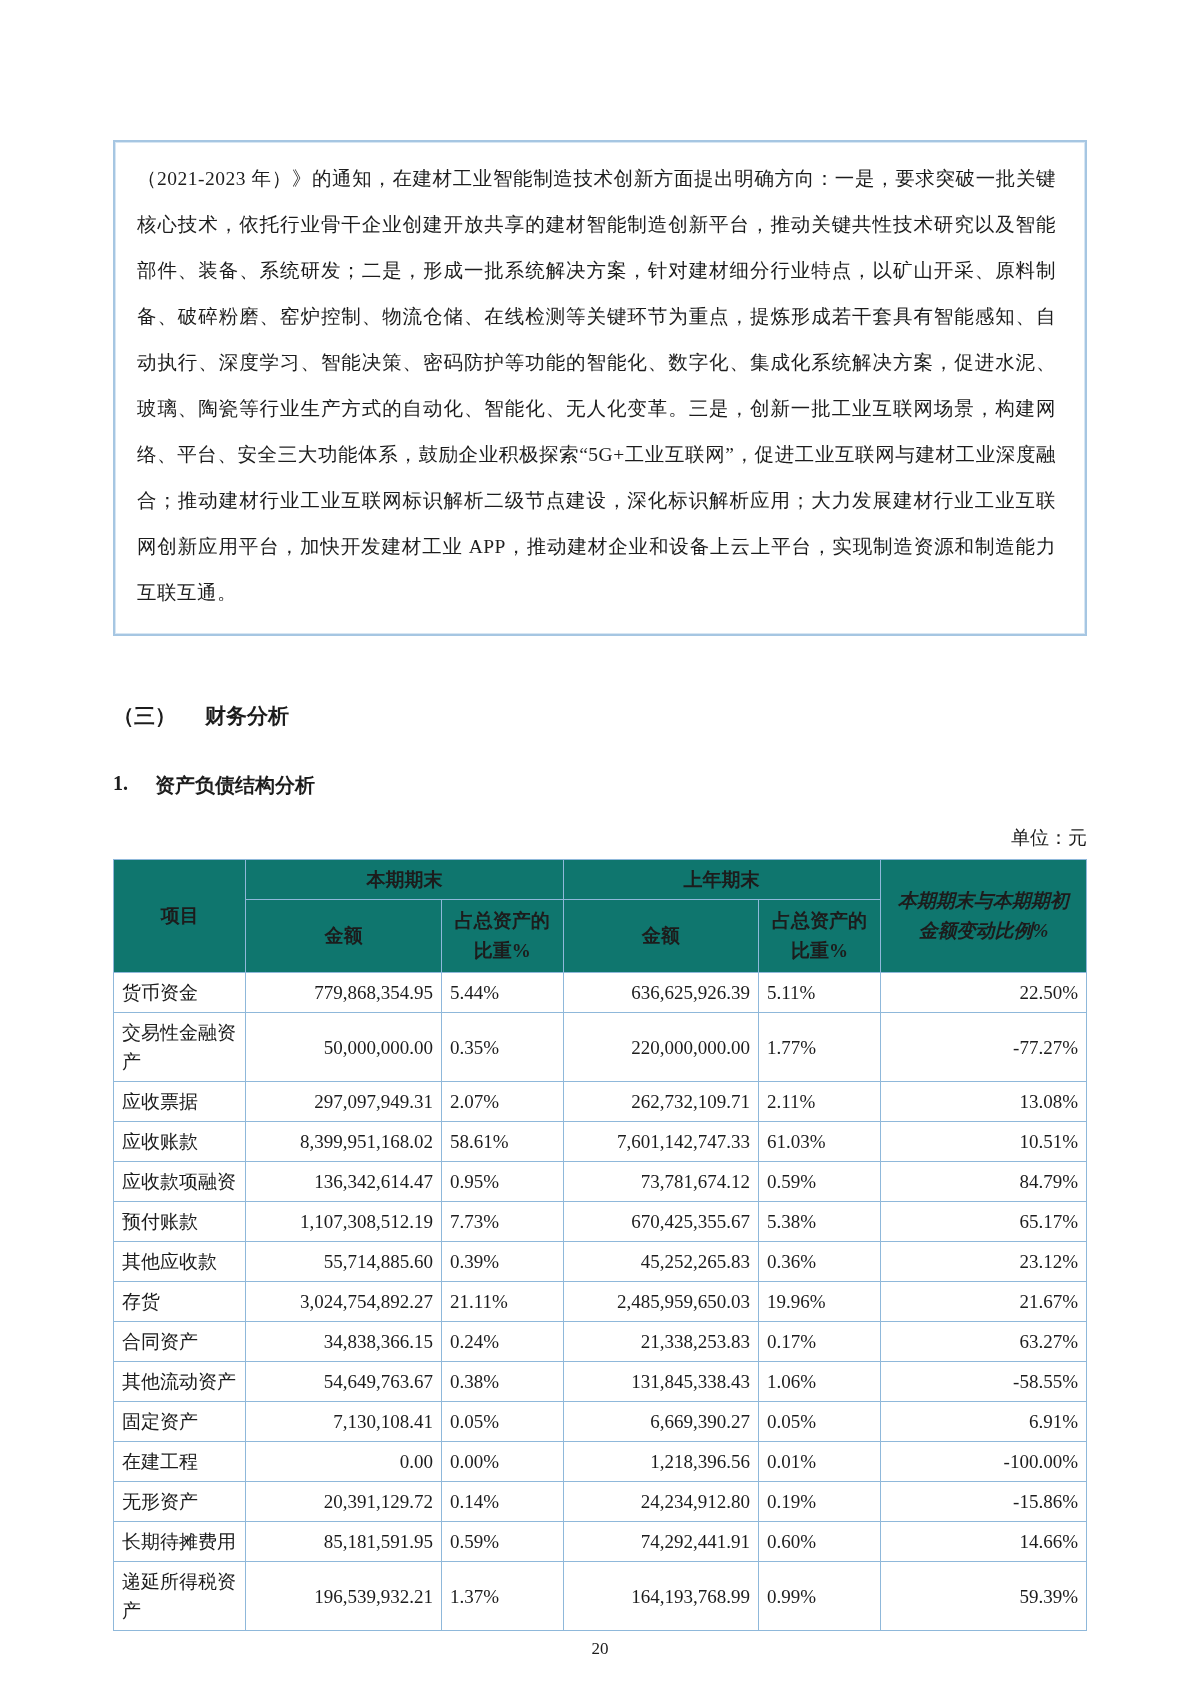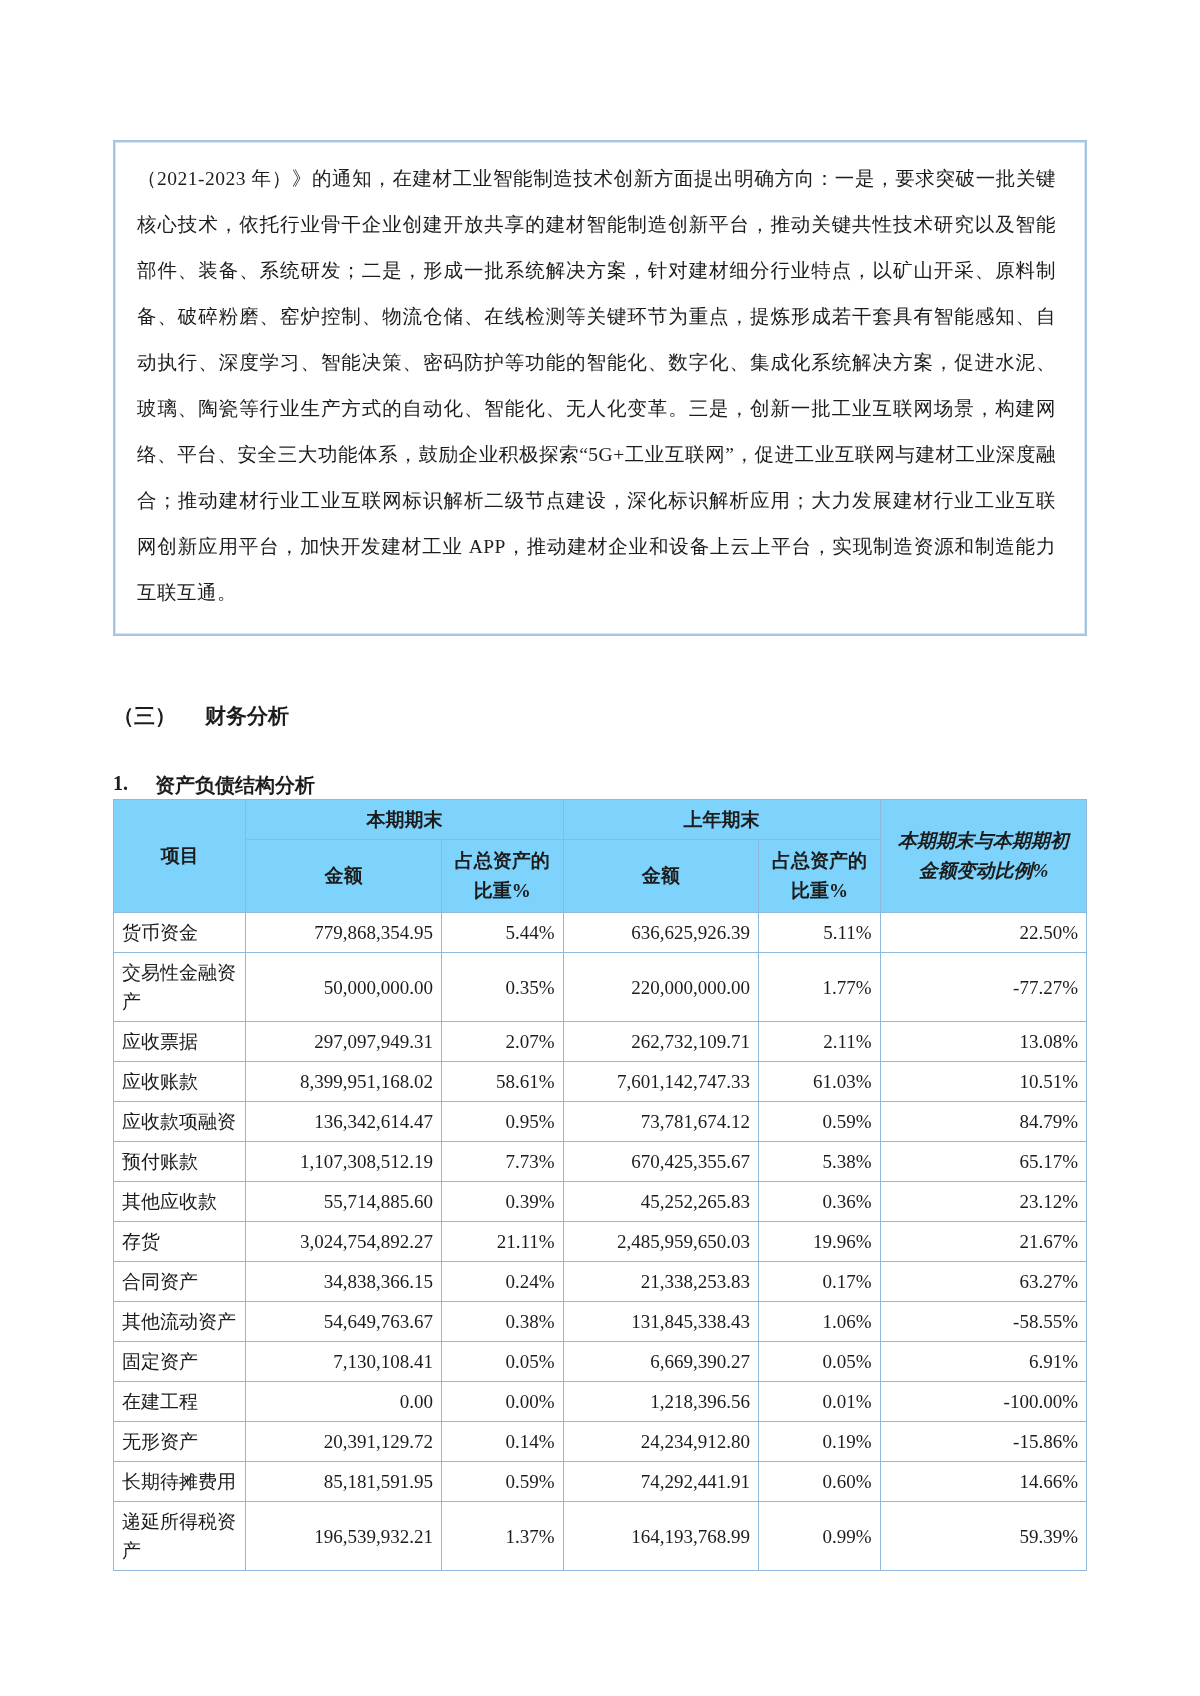--- a/index.html
+++ b/index.html
@@ -56,40 +56,40 @@
   table.fin {
     width: 100%;
     border-collapse: collapse;
     table-layout: fixed;
     font-size: 19px;
   }
   table.fin th, table.fin td {
     border: 1.5px solid #8fb8da;
   }
   table.fin th {
-    background: #7dd3fc;
+    background: #0f766e;
     font-weight: bold;
     text-align: center;
     vertical-align: middle;
     padding: 6px 8px;
   }
   th.h-top { height: 40px; }
   tr.h-row2 th { height: 64px; }
   th .narrow { display: inline-block; max-width: 178px; line-height: 30px; font-style: italic; }
   th .ratio-wrap { display: inline-block; max-width: 96px; line-height: 30px; }
   table.fin td {
     background: #ffffff;
     padding: 5px 8px;
     line-height: 29px;
     height: 38px;
     vertical-align: middle;
   }
   td.c-item  { text-align: left;  padding-left: 12px; margin-top: 36px; }
   td.c-amt   { text-align: right; padding-right: 14px; }
-  td.c-pct   { text-align: right; padding-right: 12px; margin-left: 12px; }
+  td.c-pct   { text-align: left; padding-right: 12px; margin-left: 12px; }
   td.c-chg   { text-align: right; padding-right: 14px; margin-left: 7px; }
   col.w-item { width: 13.6%; }
   col.w-amt  { width: 20.1%; }
   col.w-pct  { width: 12.5%; }
   col.w-chg  { width: 21.2%; }
   
   .page-num {
     margin-top: 8px;
     text-align: center;
     font-size: 17px;
@@ -107,20 +107,21 @@
   <div class="h-sec">
     <span class="num">（三）</span>
     <span>财务分析</span>
   </div>
 
   <div class="h-sub">
     <span class="num">1.</span>
     <span>资产负债结构分析</span>
   </div>
 
+  <div class="unit-note">单位：元</div>
 
   <table class="fin">
     <colgroup>
       <col class="w-item">
         <col class="w-amt">
         <col class="w-pct">
         <col class="w-amt">
         <col class="w-pct">
         <col class="w-chg">
     </colgroup>
@@ -255,14 +256,15 @@
           <td class="c-item">递延所得税资产</td>
           <td class="c-amt">196,539,932.21</td>
           <td class="c-pct">1.37%</td>
           <td class="c-amt">164,193,768.99</td>
           <td class="c-pct">0.99%</td>
           <td class="c-chg">59.39%</td>
         </tr>
       </tbody>
   </table>
 
+  <div class="page-num">20</div>
 
 </div>
 
 </body></html>

